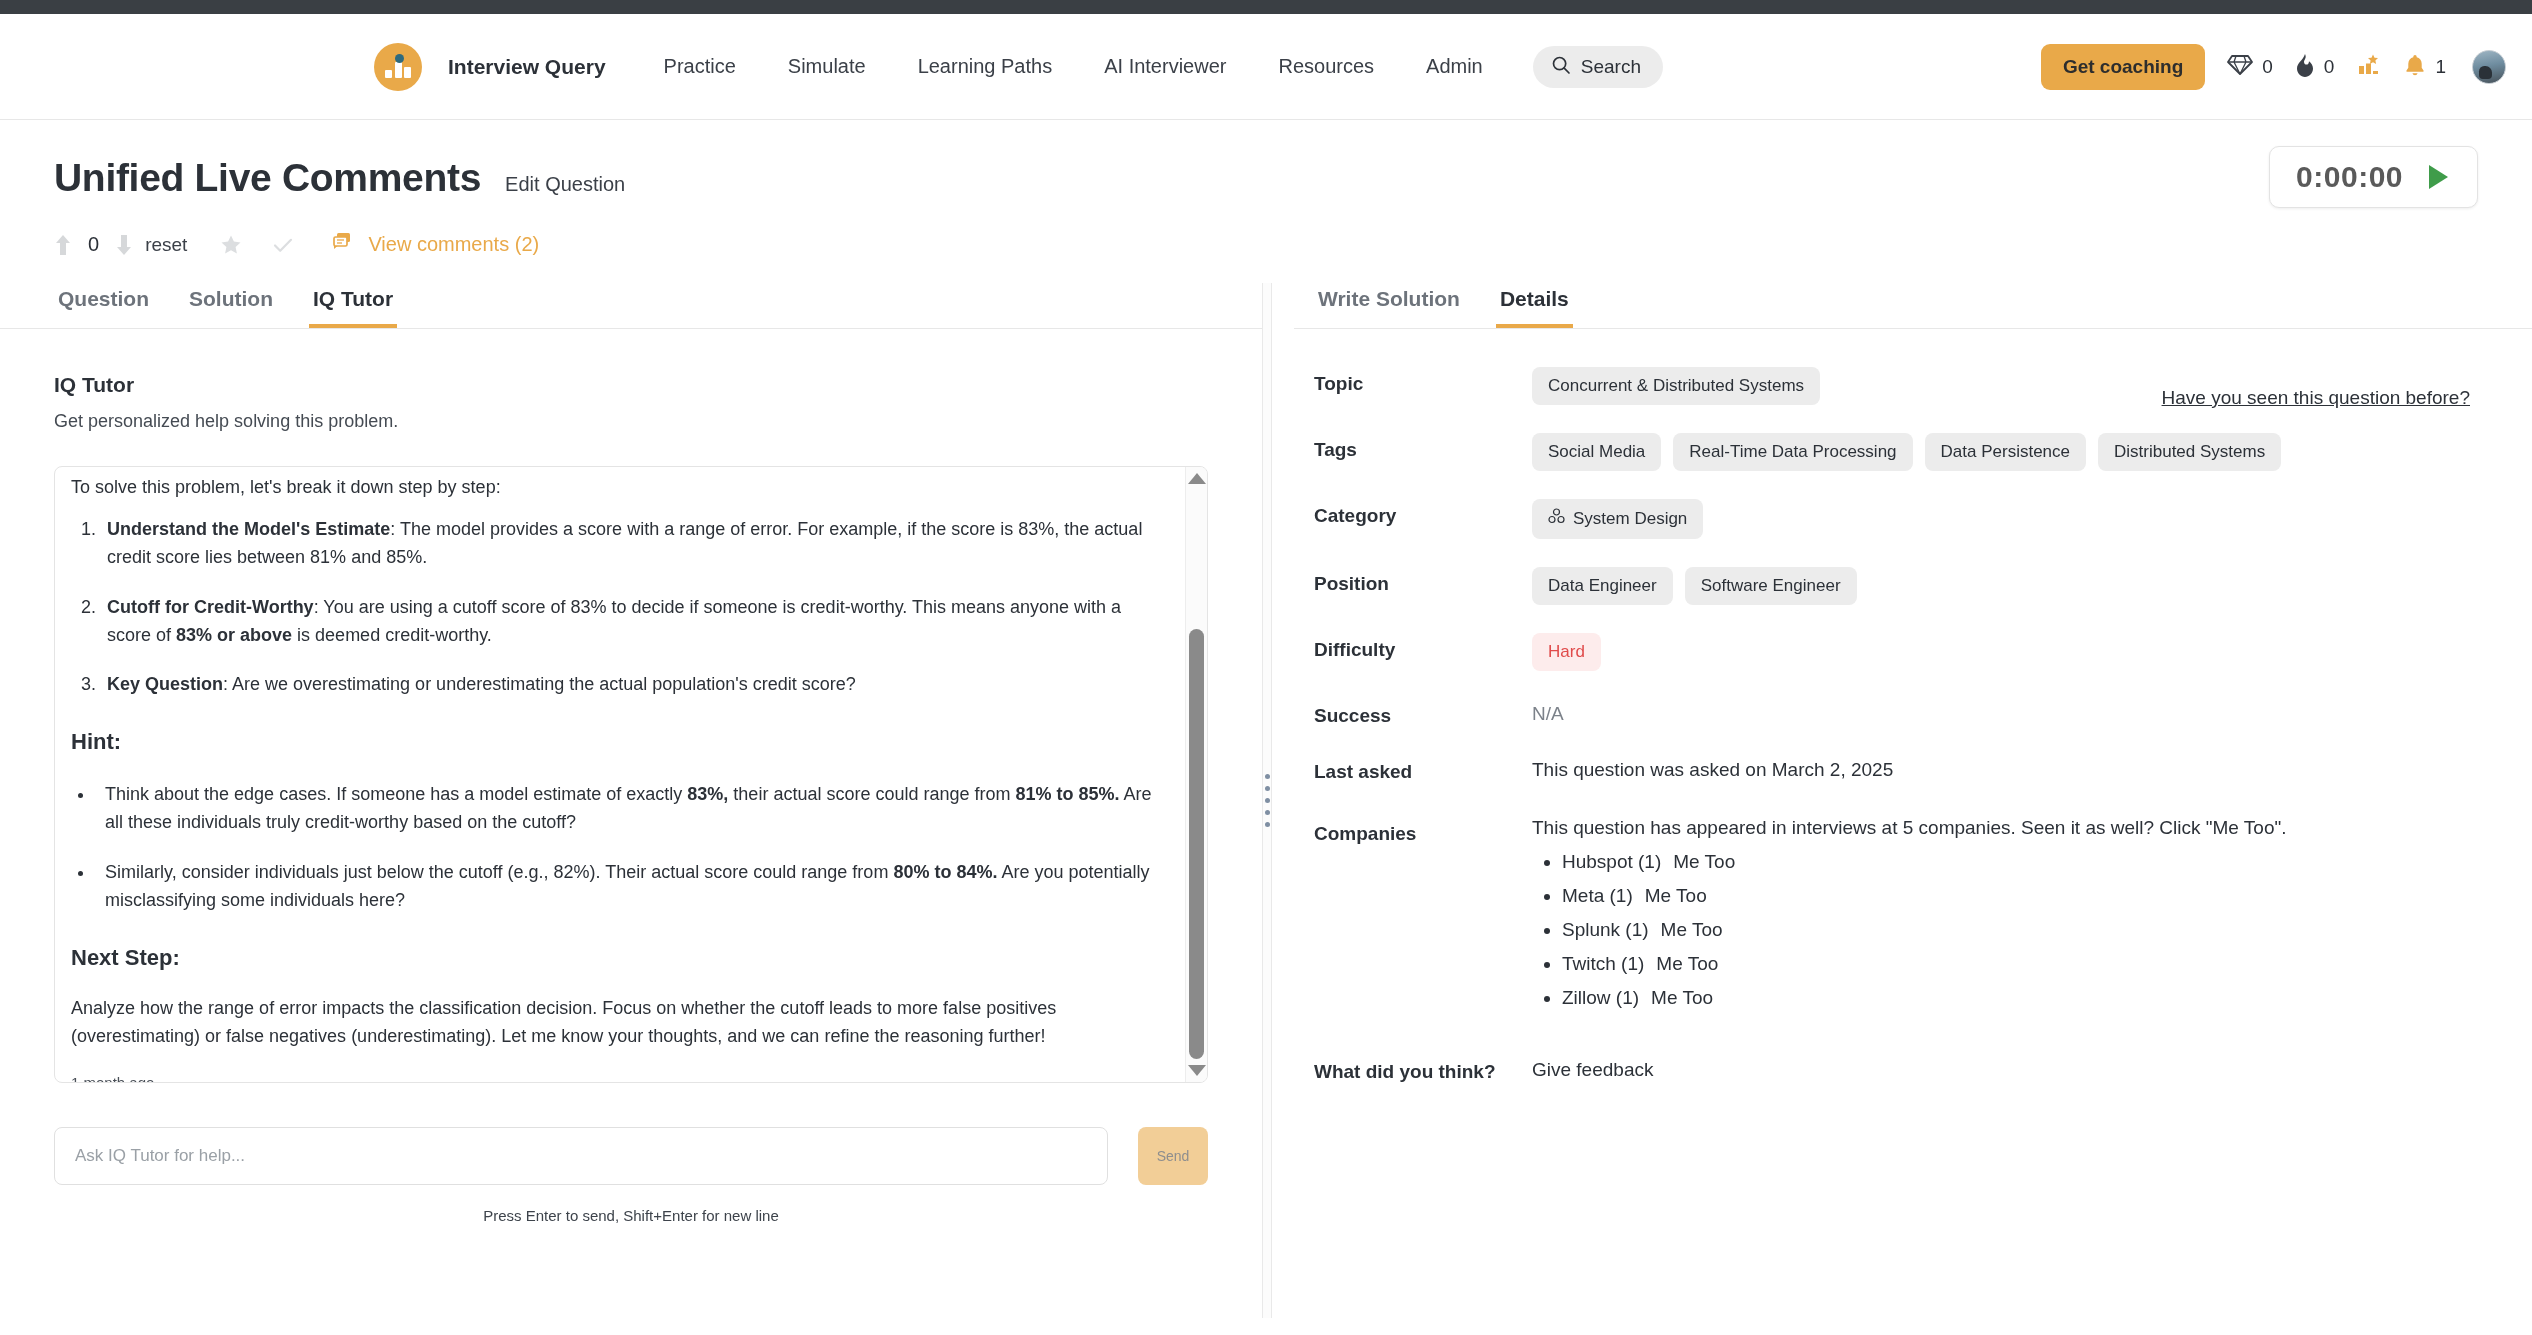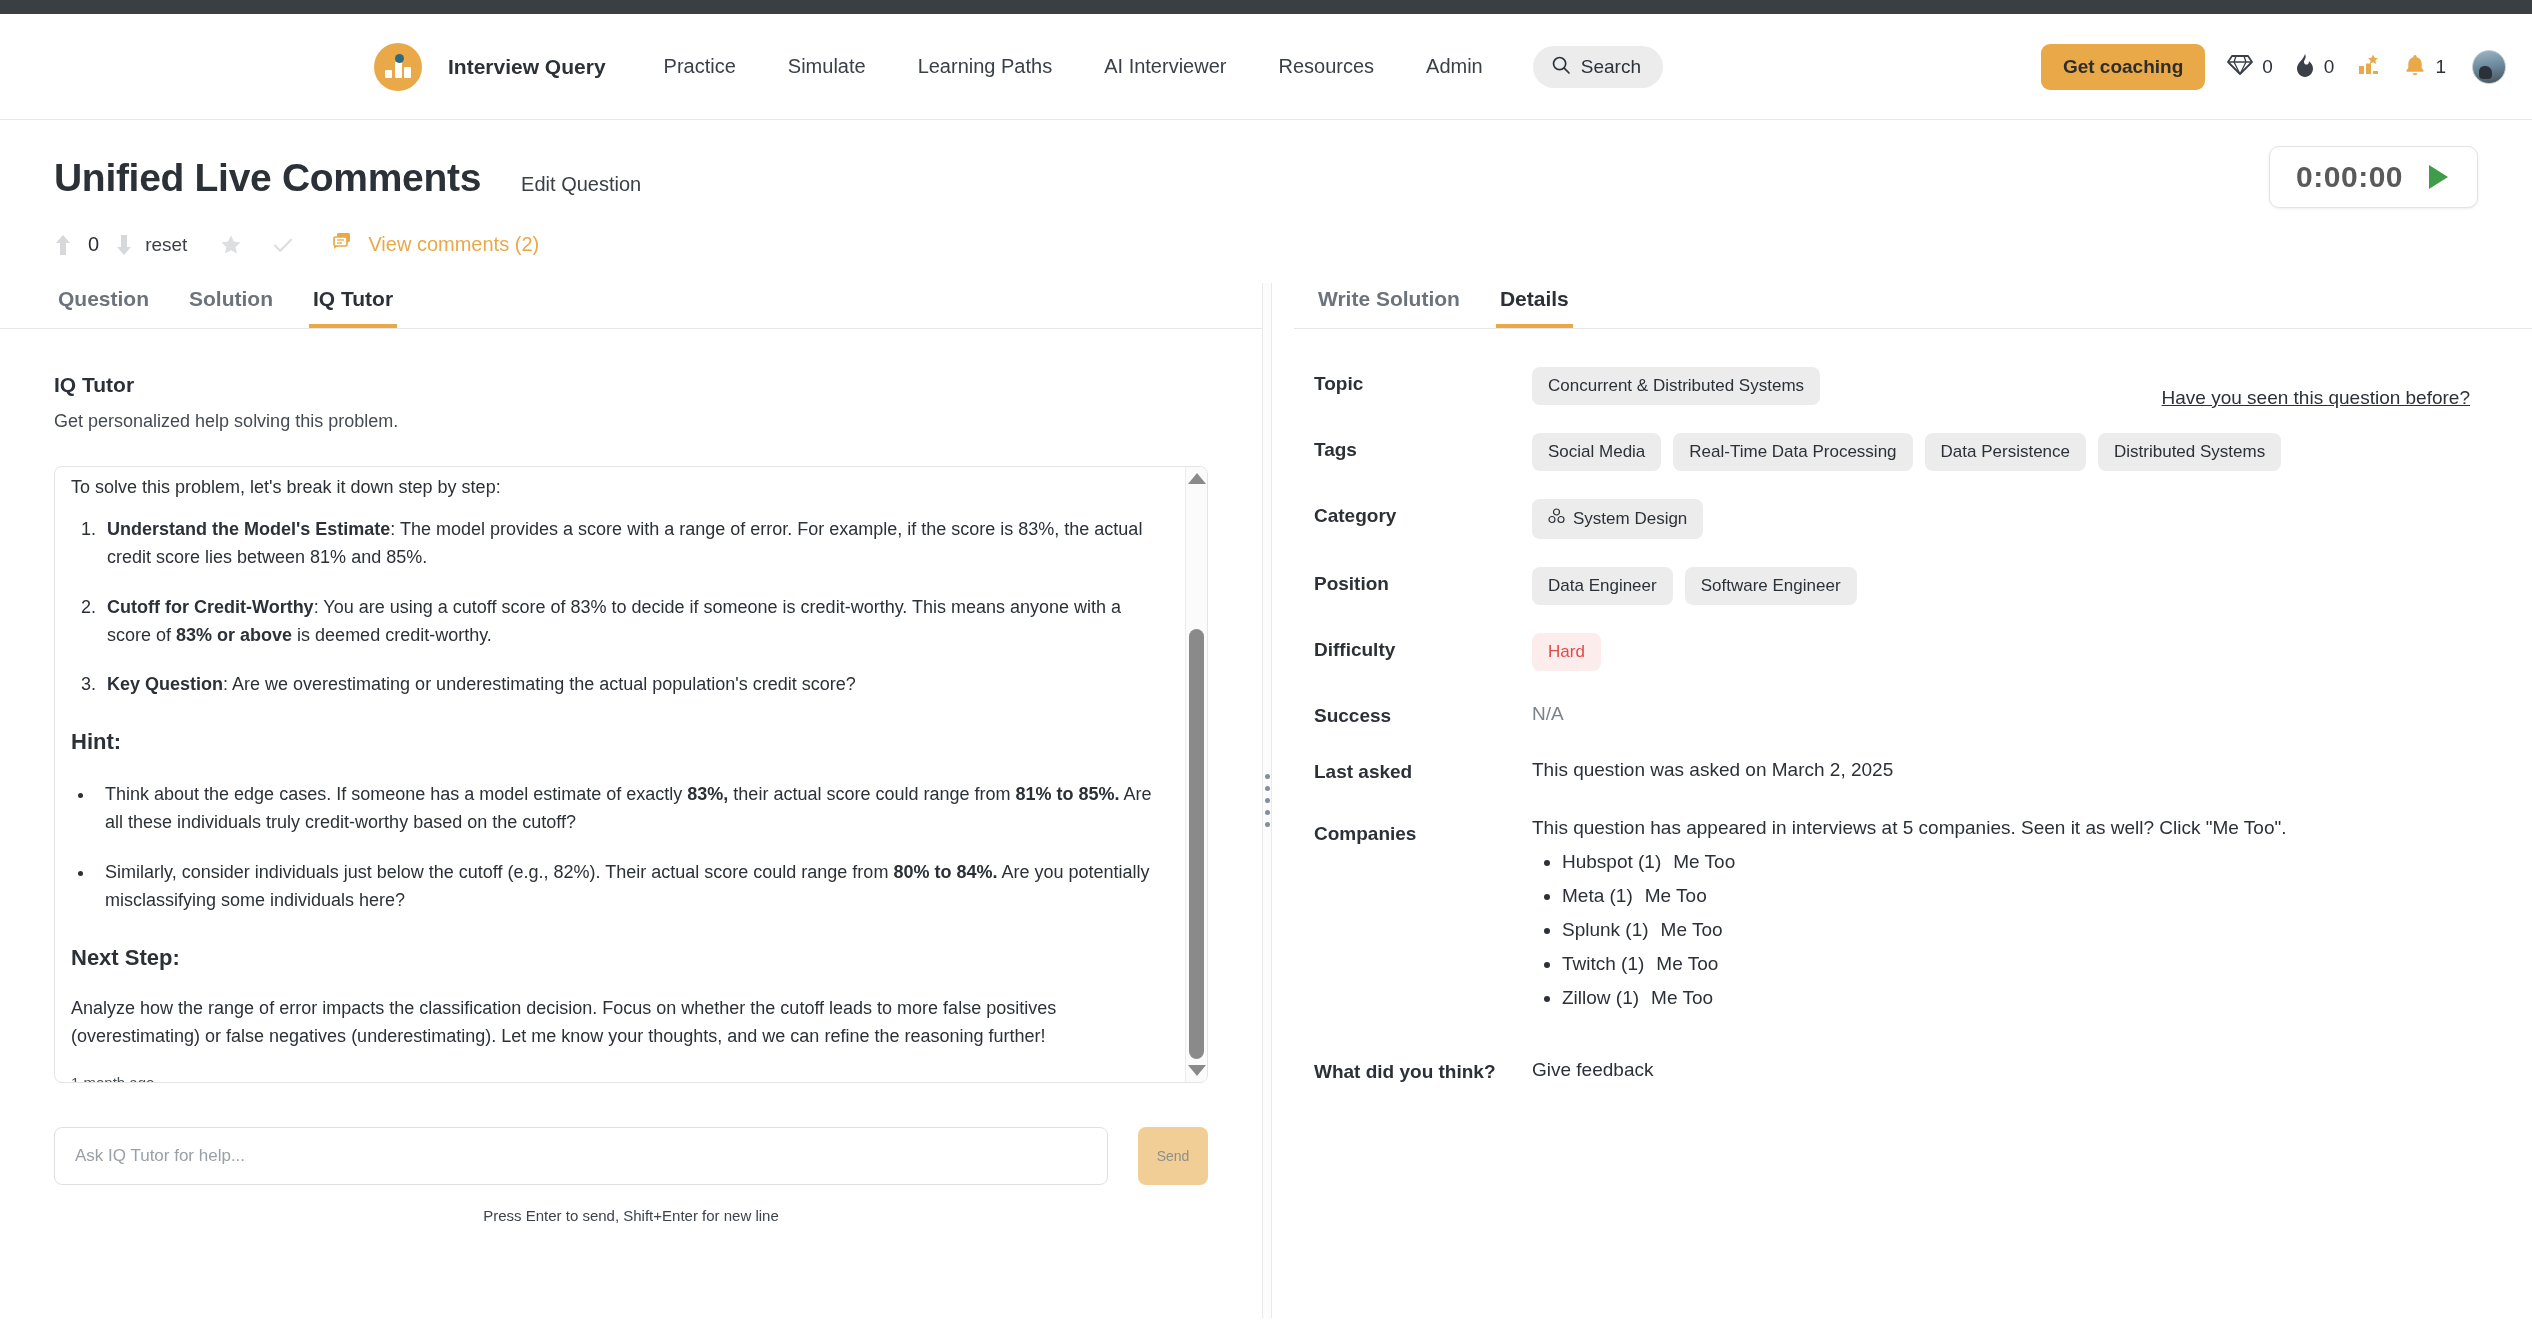--- a/index.html
+++ b/index.html
@@ -77,21 +77,21 @@
     border: 1px solid #c5ccd2; cursor: pointer; overflow: hidden;
     position: relative;
   }
   .avatar::after{
     content:''; position:absolute; left:6px; bottom:4px; width:13px; height:13px;
     background:#2a3138; border-radius: 40% 50% 30% 30%;
   }
 
   
   .page-head { padding: 36px 54px 0 54px; position: relative; }
-  .title-row { display: flex; align-items: baseline; gap: 40px; }
+  .title-row { display: flex; align-items: baseline; gap: 24px; }
   .page-title { font-size: 39px; font-weight: 700; color: #2c3138; letter-spacing: -0.3px; }
   .edit-question { font-size: 20px; color: #3b4048; cursor: pointer; }
 
   .meta-row { display: flex; align-items: center; gap: 0; margin-top: 32px; }
   .vote-up, .vote-down { cursor: pointer; display:flex; align-items:center; }
   .vote-count { font-size: 20px; color: #2c3138; margin: 0 16px; }
   .reset-link { font-size: 19px; color: #3b4048; margin: 0 18px 0 12px; cursor: pointer; }
   .star-icon, .check-icon { cursor: pointer; margin: 0 14px; display:flex; align-items:center; }
   .comments-link {
     display:flex; align-items:center; gap: 14px;

